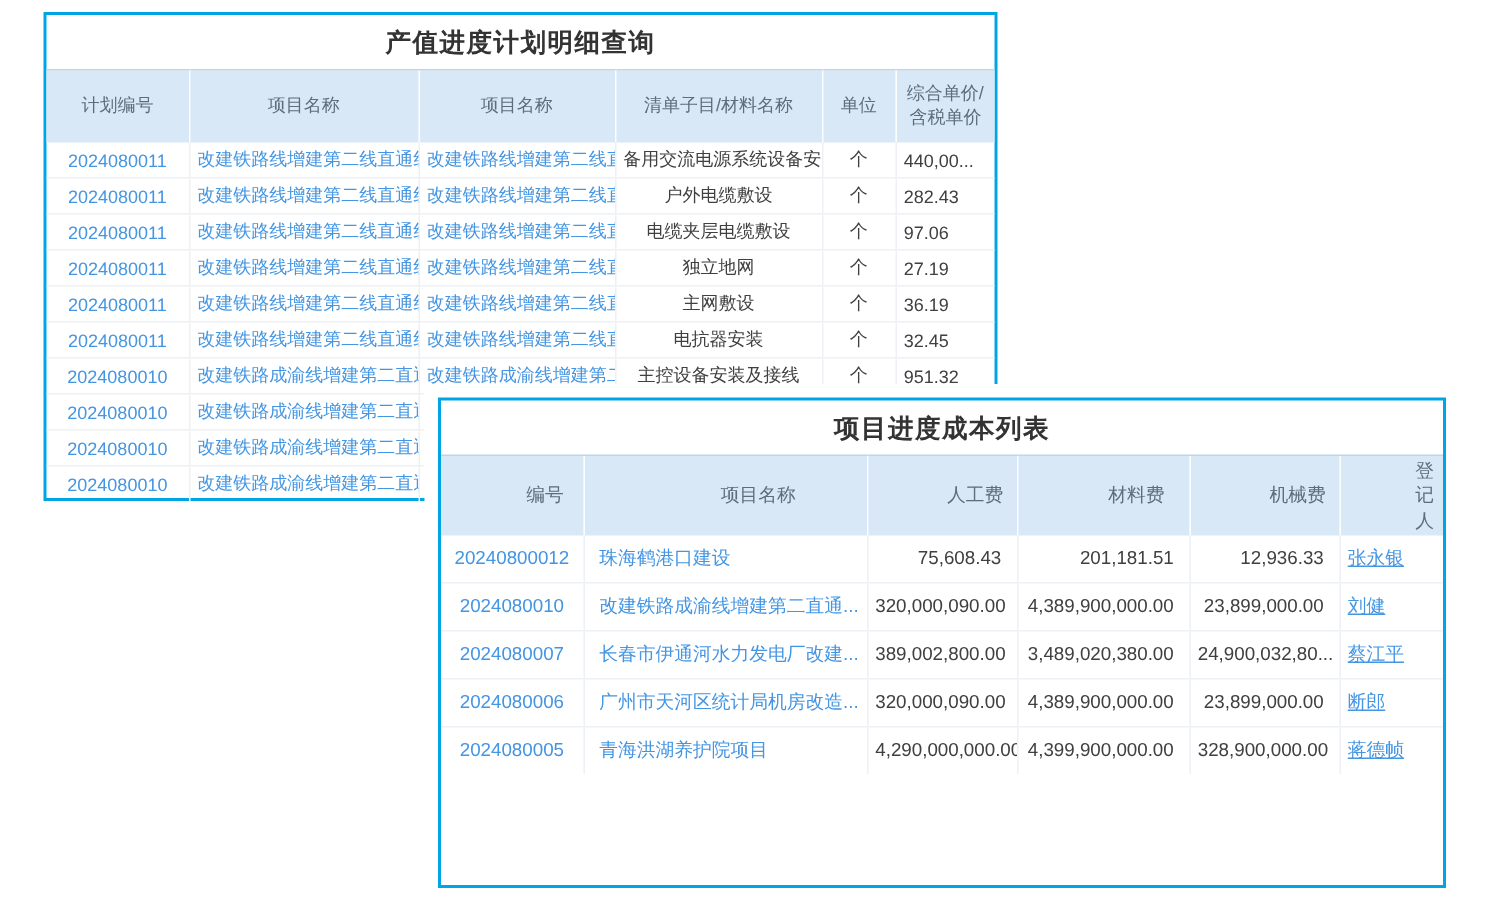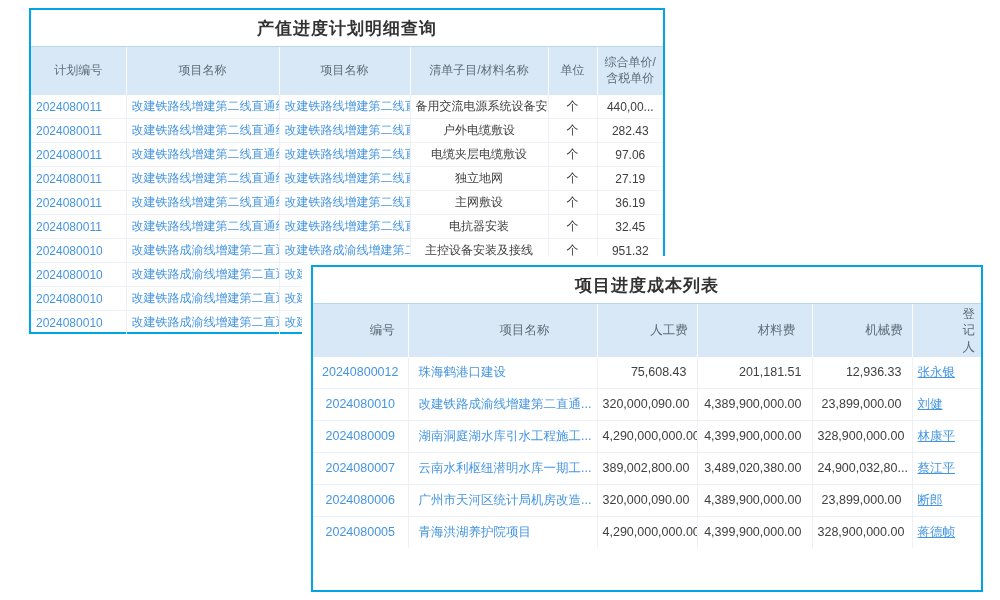--- a/index.html
+++ b/index.html
@@ -1,40 +1,40 @@
 <!DOCTYPE html>
 <html style="--border: #00a6e3; --header_bg: #d9e8f6; --header_text: #5d6d79; --link: #4495e2; --text: #404040; --title_text: #333333;"><head>
 <meta charset="utf-8">
 <style>
   html,body{margin:0;padding:0;background:#fff;width:1000px;height:600px;overflow:hidden;
     font-family:"Liberation Sans","DejaVu Sans",sans-serif;}
   .card{position:absolute;background:#fff;border:2px solid var(--border,#00a6e3);box-sizing:content-box;}
   #card1{left:29px;top:8px;width:632px;height:322px;}
-  #card2{left:311px;top:265px;width:668px;height:323px;box-shadow:0 0 0 9px #ffffff;}
+  #card2{left:292px;top:265px;width:668px;height:323px;box-shadow:0 0 0 9px #ffffff;}
   .title{height:36px;display:flex;align-items:center;justify-content:center;
     font-size:17px;font-weight:bold;color:var(--title_text,#333);letter-spacing:1px;}
   #card2 .title{height:36px;}
   table{border-collapse:collapse;table-layout:fixed;width:100%;}
   thead th{background:var(--header_bg,#d9e8f6);color:var(--header_text,#5d6d79);
     font-weight:normal;font-size:12px;text-align:center;vertical-align:middle;
     border-top:1px solid #b9d6ec;border-left:1px solid rgba(255,255,255,.85);
     padding:2px 4px;white-space:normal;line-height:1.3;}
   thead th:first-child{border-left:none;}
   td{font-size:12px;color:var(--text,#404040);white-space:nowrap;overflow:hidden;
     border-left:1px solid #edf0f4;border-bottom:1px solid #edf0f4;padding:0 5px;}
   td:first-child{border-left:none;}
   tbody tr:last-child td{border-bottom:none;}
   .link{color:var(--link,#4495e2);cursor:pointer;}
   
   #t1 thead th{height:44px;}
   #t1 td{height:23px;}
-  #t1 td:nth-child(1){text-align:left;}
+  #t1 td:nth-child(1){text-align:center;}
   #t1 td:nth-child(2),#t1 td:nth-child(3){text-align:left;}
   #t1 td:nth-child(4),#t1 td:nth-child(5){text-align:center;}
-  #t1 td:nth-child(6){text-align:center;}
+  #t1 td:nth-child(6){text-align:left;}
   
   #t2 thead th{height:26px;font-size:12.5px;padding-left:48px;}
   #t2 td{height:31px;font-size:12.5px;}
   #t2 td:nth-child(1){text-align:center;}
   #t2 td:nth-child(2){text-align:left;padding-left:10px;}
   #t2 td:nth-child(3),#t2 td:nth-child(4),#t2 td:nth-child(5){text-align:right;padding-right:10px;}
   #t2 td:nth-child(6){text-align:left;text-decoration:underline;}
 </style>
 </head>
 <body>
@@ -177,30 +177,22 @@
         </tr>
         <tr>
           <td class="link">2024080010</td>
           <td class="link">改建铁路成渝线增建第二直通...</td>
           <td>320,000,090.00</td>
           <td>4,389,900,000.00</td>
           <td>23,899,000.00</td>
           <td class="link">刘健</td>
         </tr>
         <tr>
-          <td class="link">2024080009</td>
-          <td class="link">湖南洞庭湖水库引水工程施工...</td>
-          <td>4,290,000,000.00</td>
-          <td>4,399,900,000.00</td>
-          <td>328,900,000.00</td>
-          <td class="link">林康平</td>
-        </tr>
-        <tr>
           <td class="link">2024080007</td>
-          <td class="link">云南水利枢纽潜明水库一期工...</td>
+          <td class="link">长春市伊通河水力发电厂改建...</td>
           <td>389,002,800.00</td>
           <td>3,489,020,380.00</td>
           <td>24,900,032,80...</td>
           <td class="link">蔡江平</td>
         </tr>
         <tr>
           <td class="link">2024080006</td>
           <td class="link">广州市天河区统计局机房改造...</td>
           <td>320,000,090.00</td>
           <td>4,389,900,000.00</td>

